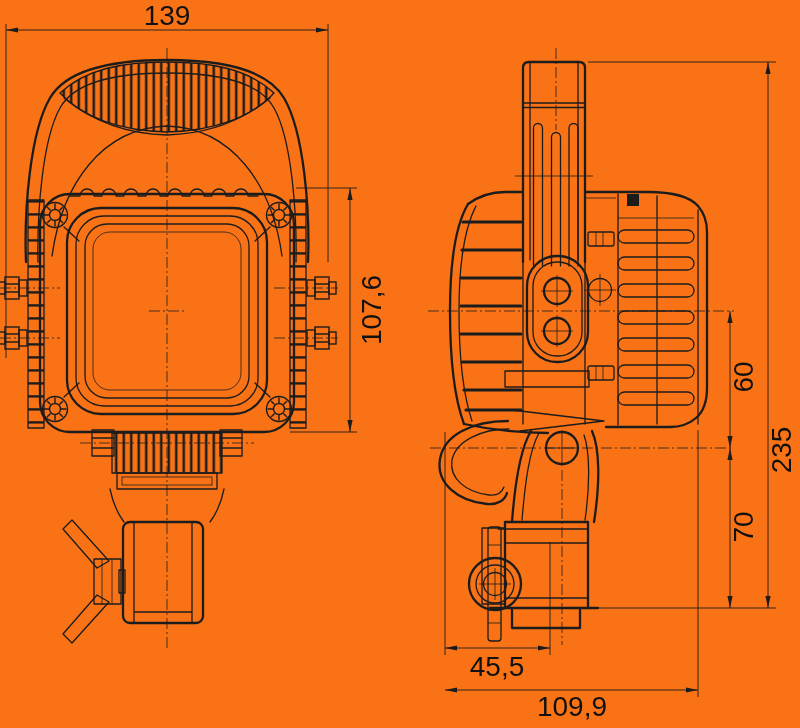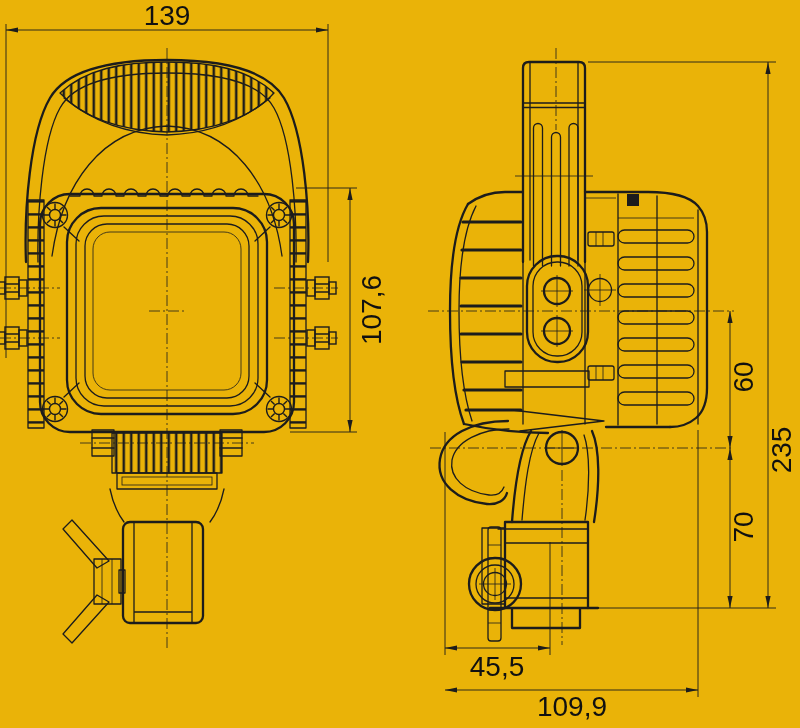--- a/index.html
+++ b/index.html
@@ -1,16 +1,16 @@
 <!DOCTYPE html>
 <html><head>
 <meta charset="utf-8">
 <style>
   html,body{margin:0;padding:0;background:#ffffff;}
-  .stage{width:800px;height:728px;background:#eab308;position:relative;overflow:hidden;}
+  .stage{width:800px;height:728px;background:#f97316;position:relative;overflow:hidden;}
   svg{display:block;}
   .ln  {fill:none;stroke:#1c1c1c;stroke-width:1.3;stroke-linecap:round;stroke-linejoin:round;}
   .ln2 {fill:none;stroke:#1c1c1c;stroke-width:2.3;stroke-linecap:round;stroke-linejoin:round;}
   .thin{fill:none;stroke:#1c1c1c;stroke-width:.8;}
   .rib {fill:none;stroke:#1c1c1c;stroke-width:3.2;stroke-linecap:round;}
   .cl  {fill:none;stroke:#1c1c1c;stroke-width:.8;stroke-dasharray:11 3 2 3;}
   .dim {fill:none;stroke:#1c1c1c;stroke-width:.9;}
   .dimtxt{font-family:"Liberation Sans",sans-serif;font-size:28px;fill:#111;}
   #scrw circle,#scrw path,#boltside rect,#boltside path{fill:none;stroke:#1c1c1c;stroke-width:1.4;}
 </style>

